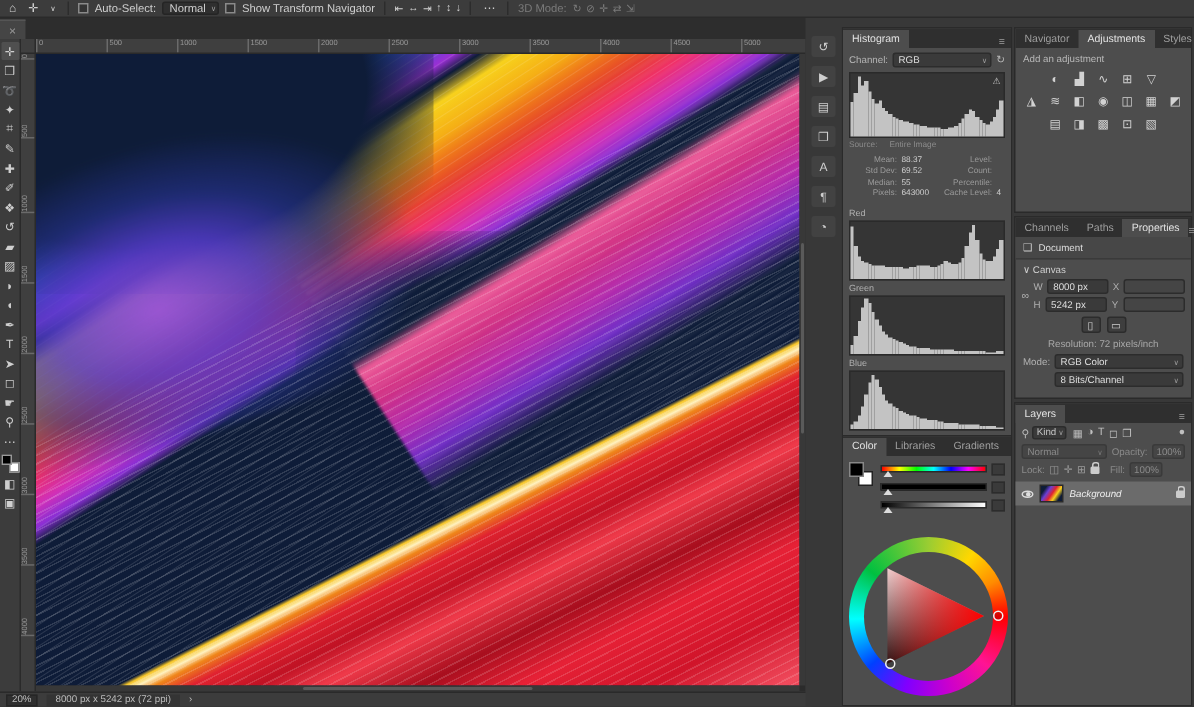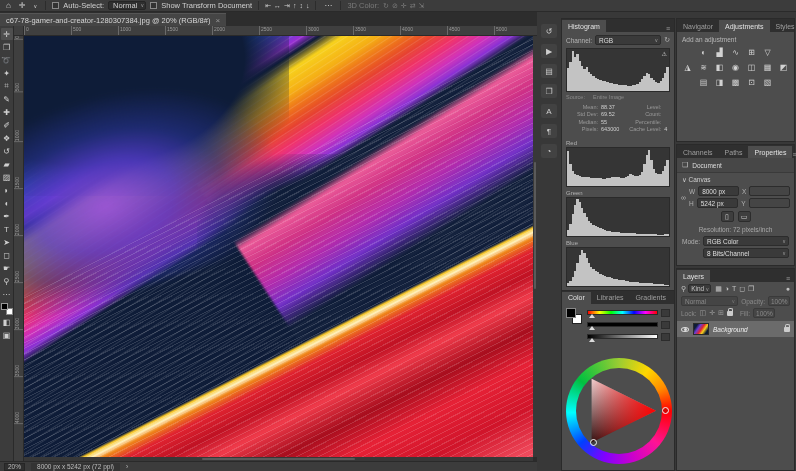--- a/index.html
+++ b/index.html
@@ -199,46 +199,45 @@
 
 <div id="options-bar">
   <span class="ob-icon">⌂</span>
   <span class="ob-icon">✛</span>
   <span class="ob-icon" style="font-size:5px;">∨</span>
   <span class="ob-sep"></span>
   <span class="ob-check"></span>
   <span>Auto-Select:</span>
   <span class="ob-drop">Normal</span>
   <span class="ob-check"></span>
-  <span>Show Transform Document</span>
+  <span>Show Transform Navigator</span>
   <span class="ob-sep"></span>
   <div id="align-icons">
       <span class="">⇤</span>
       <span class="">↔</span>
       <span class="">⇥</span>
       <span class="">↑</span>
       <span class="">↕</span>
       <span class="">↓</span>
     </div>
   <span class="ob-sep"></span>
   <span class="ob-icon">⋯</span>
   <span class="ob-sep"></span>
-  <span class="grayed">3D Color:</span>
+  <span class="grayed">3D Mode:</span>
   <div id="mode3d-icons">
       <span class="">↻</span>
       <span class="">⊘</span>
       <span class="">✛</span>
       <span class="">⇄</span>
       <span class="">⇲</span>
     </div>
 </div>
 
 <div id="tab-bar">
   <div id="doc-tab">
-    <span>c67-78-gamer-and-creator-1280307384.jpg @ 20% (RGB/8#)</span>
     <span class="close">×</span>
   </div>
 </div>
 
 <div id="toolbar">
   <div id="tool-list" style="display:flex;flex-direction:column;gap:1px;align-items:center;">
       <div class="tool active">✛</div>
       <div class="tool">❒</div>
       <div class="tool">➰</div>
       <div class="tool">✦</div>

